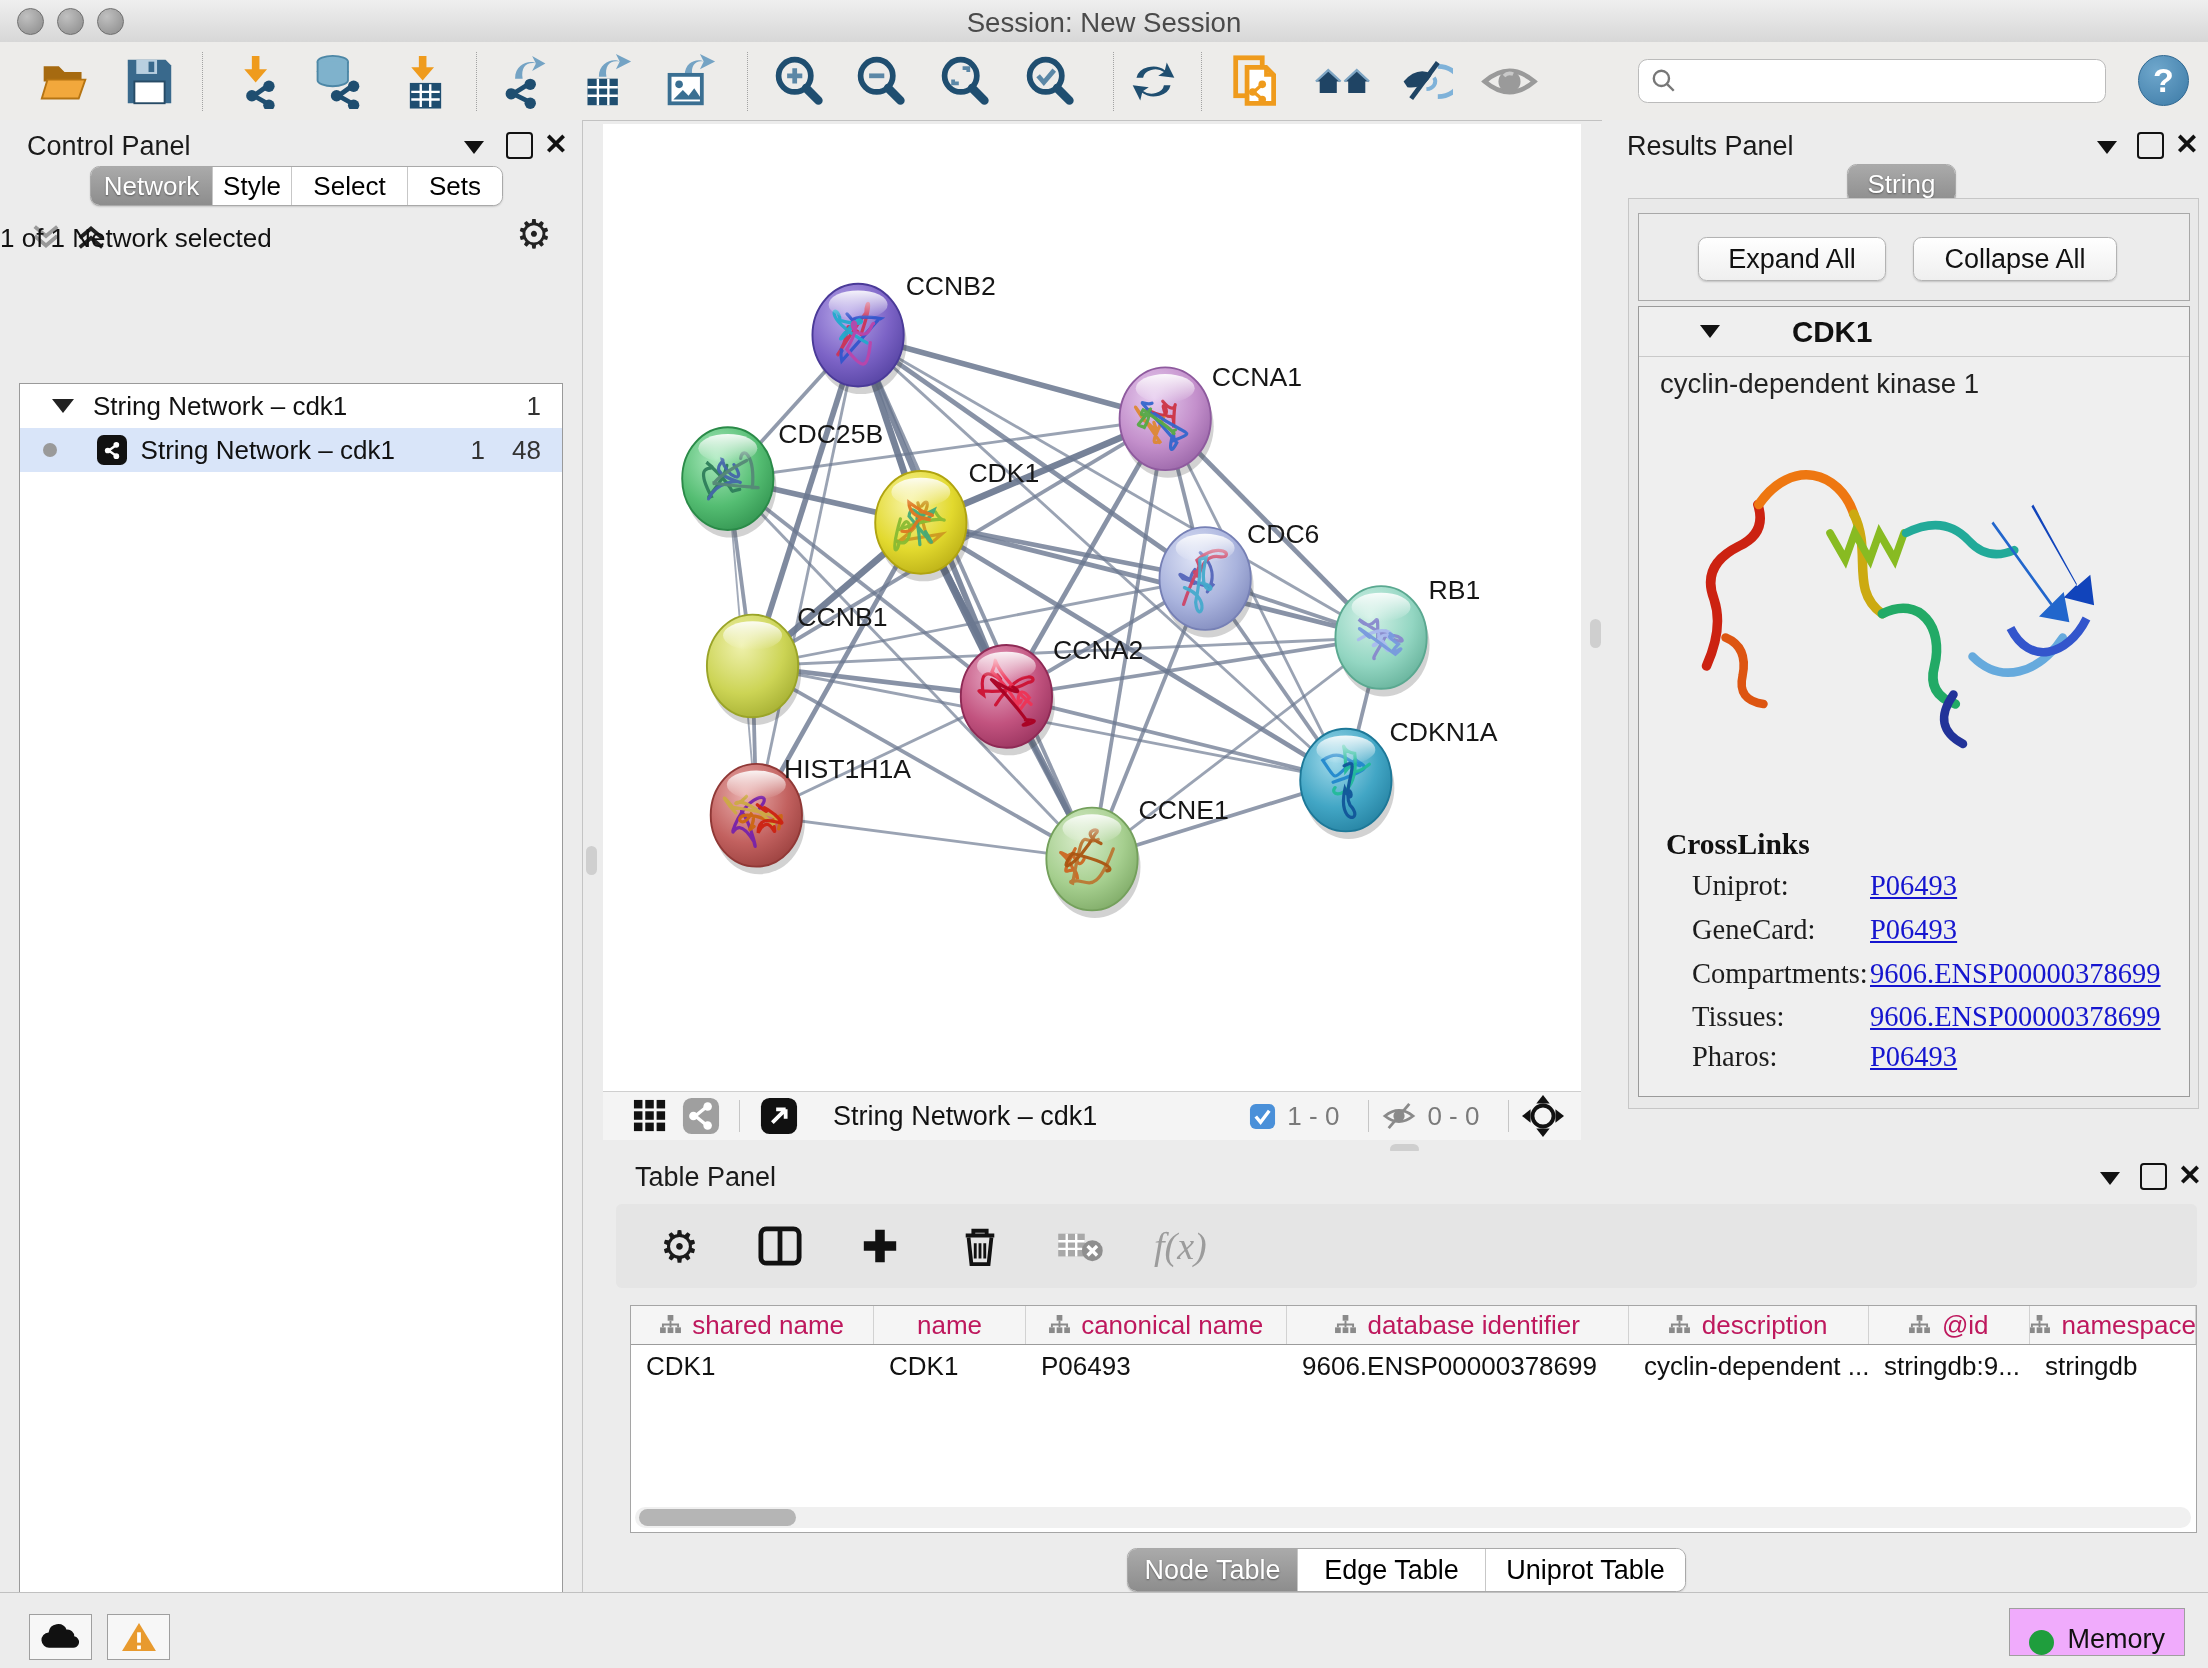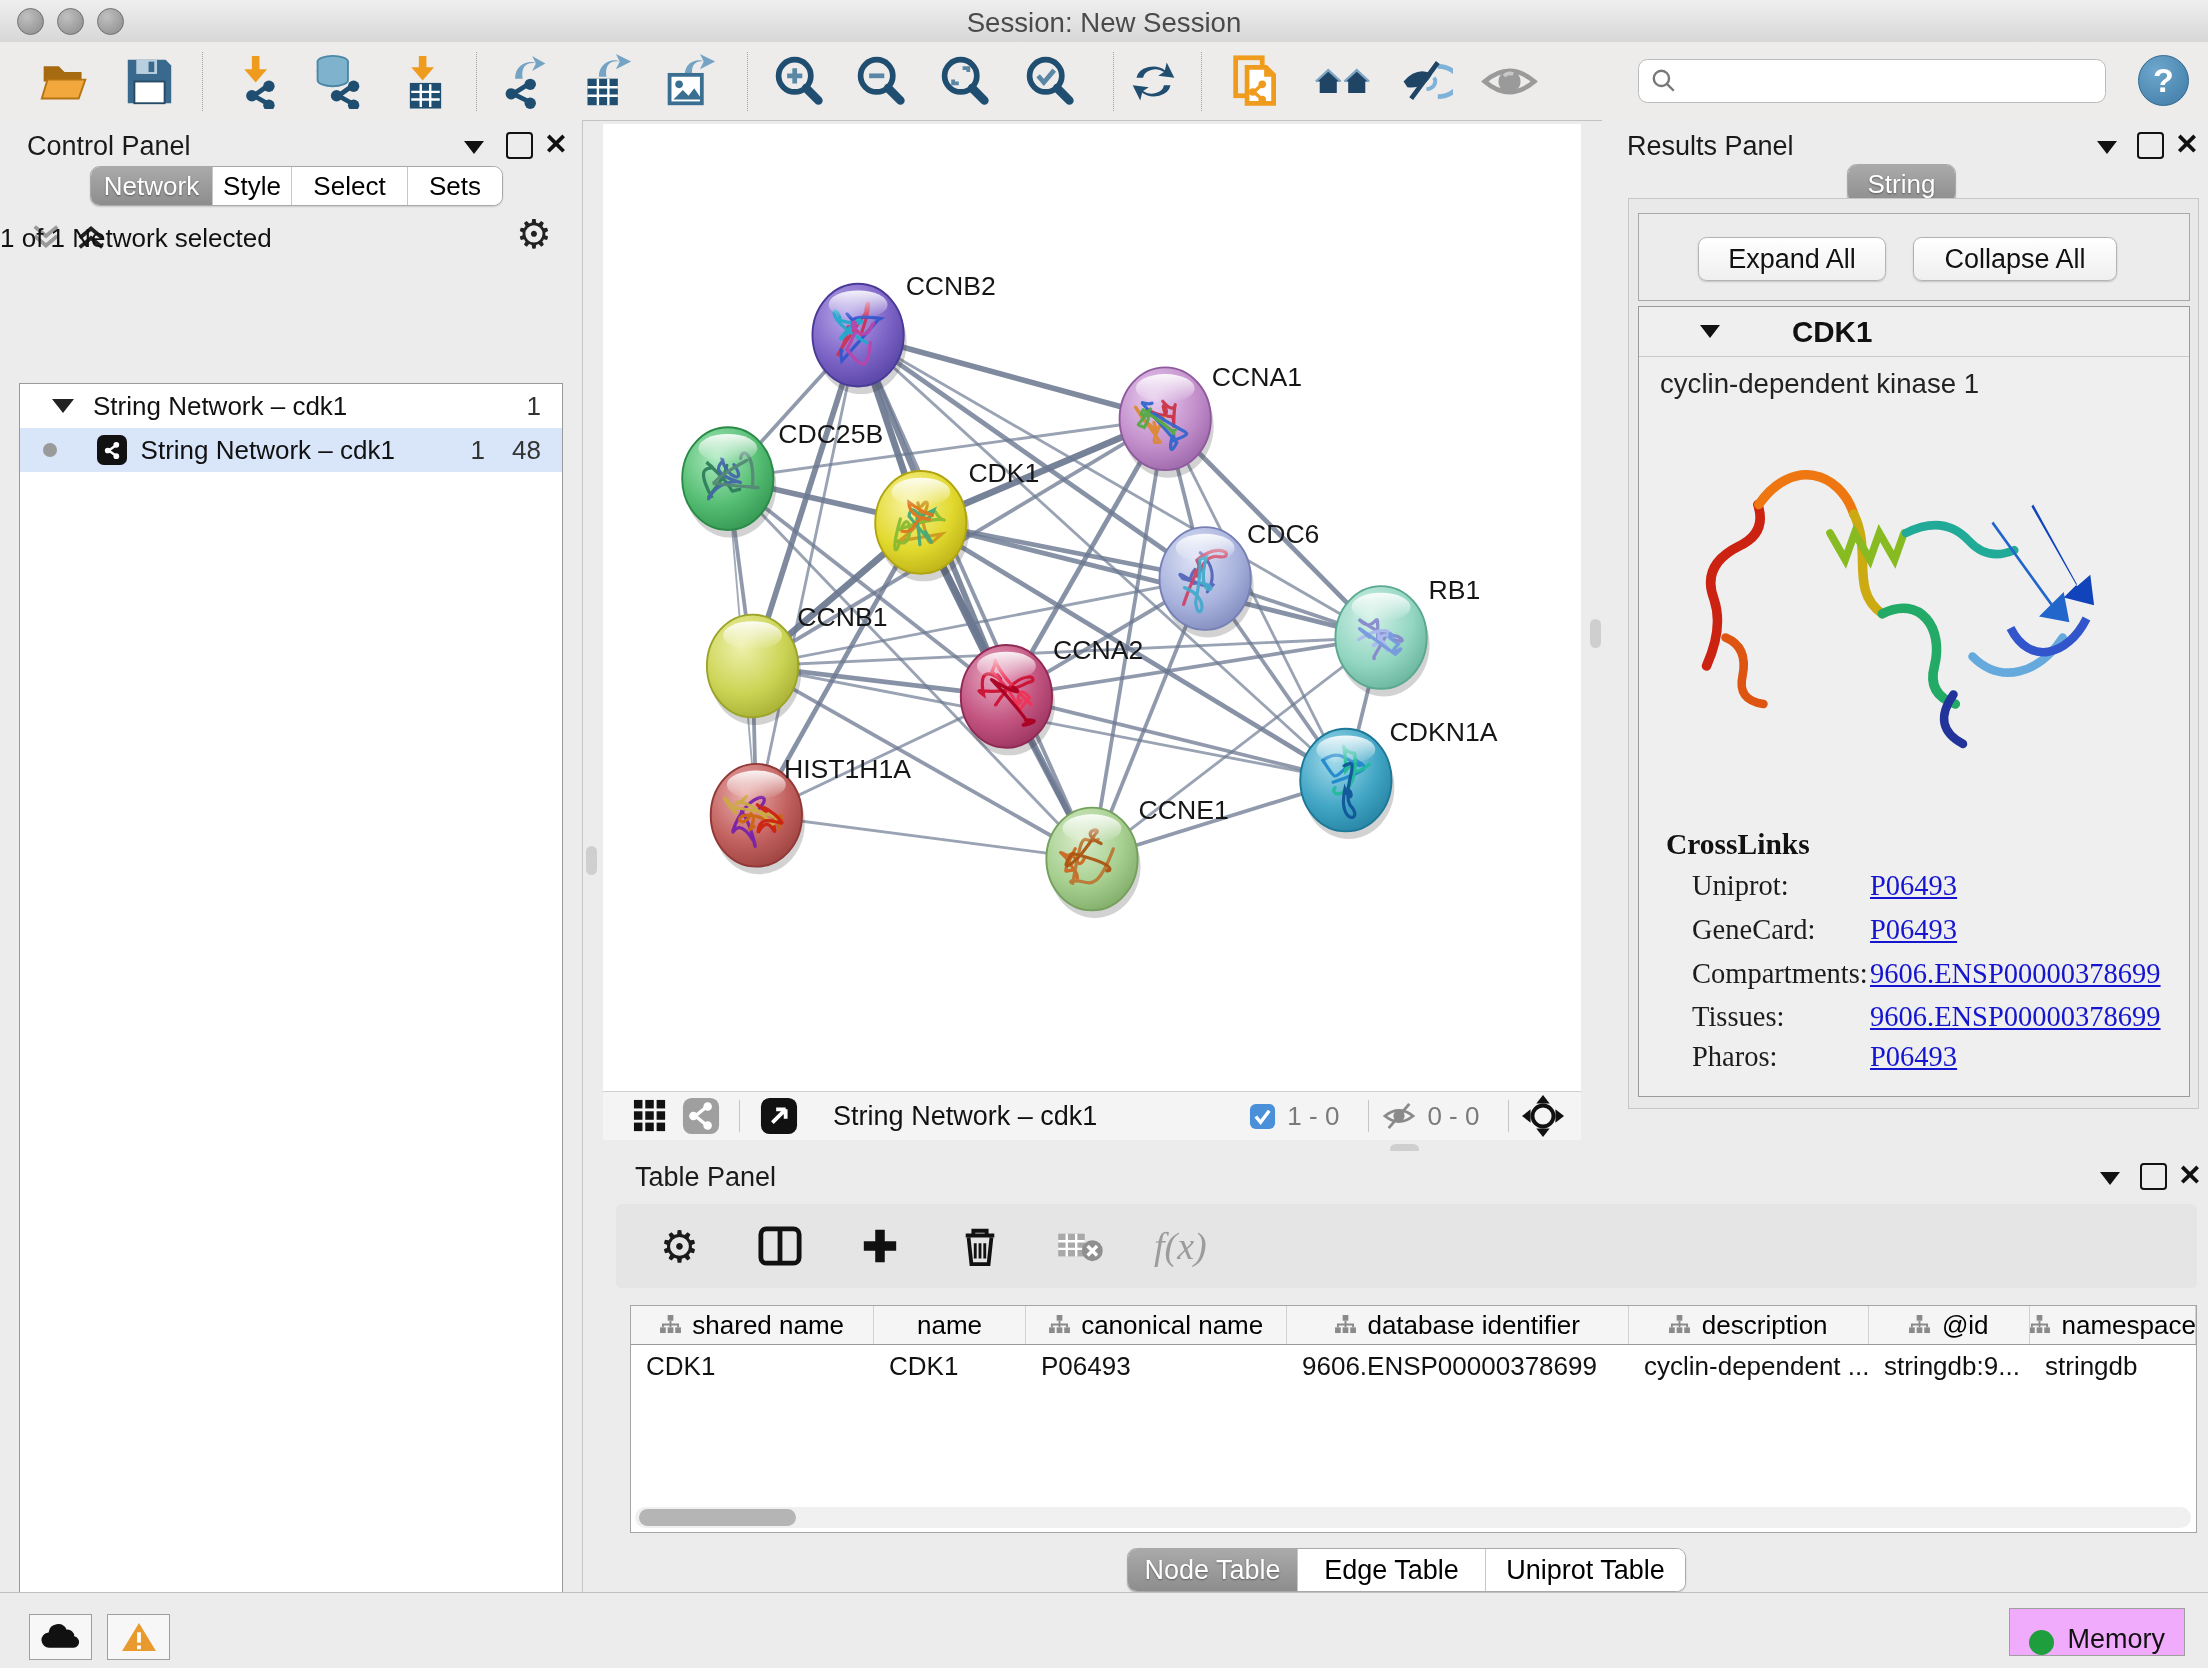--- a/index.html
+++ b/index.html
@@ -42,21 +42,21 @@
   .btn{background:linear-gradient(#ffffff,#efefef);border:1px solid #b3b3b3;border-radius:8.6px;font-size:27px;color:#111;display:flex;align-items:center;justify-content:center;box-shadow:0 1px 1.9px rgba(0,0,0,.18);cursor:pointer;}
   .rp-card{left:1638px;top:306px;width:552px;height:791px;background:#efefef;border:1px solid #9a9a9a;box-sizing:border-box;}
   .serif{font-family:Liberation Serif, serif;}
   .xlink{color:#1515cf;text-decoration:underline;cursor:pointer;}
   .xl-row{position:absolute;font-size:28.5px;color:#1c1c1c;}
   
   .tp-toolbar{left:616px;top:1204px;width:1581px;height:84px;background:#e5e5e5;border-radius:5.7px;display:flex;align-items:center;gap:49px;padding-left:38px;box-sizing:border-box;}
   .tp-ic{display:flex;align-items:center;justify-content:center;width:51px;height:51px;cursor:pointer;}
   .table{left:630px;top:1305px;width:1567px;height:228px;background:#fff;border:1px solid #a5a5a5;box-sizing:border-box;}
   .thead{display:flex;height:38px;background:#f5f5f5;border-bottom:1.9px solid #9b9b9b;}
-  .th{display:flex;align-items:center;justify-content:center;gap:11.4px;font-size:26px;color:#000000;border-right:1px solid #d2d2d2;box-sizing:border-box;overflow:hidden;white-space:nowrap;}
+  .th{display:flex;align-items:center;justify-content:center;gap:11.4px;font-size:26px;color:#be185d;border-right:1px solid #d2d2d2;box-sizing:border-box;overflow:hidden;white-space:nowrap;}
   .trowd{display:flex;height:42px;align-items:center;}
   .td{font-size:26px;color:#111;padding-left:15px;box-sizing:border-box;overflow:hidden;white-space:nowrap;}
   .hscroll{position:absolute;left:3.8px;bottom:3.8px;width:1556px;height:21px;background:#f0f0f0;border-radius:10.5px;}
   .hthumb{position:absolute;left:3.8px;top:1.9px;width:157px;height:17px;background:#b5b5b5;border-radius:8.6px;}
   
   .statusbar{left:0;top:1592px;width:2208px;height:76px;background:#ececec;border-top:1.9px solid #c0c0c0;}
   .stbtn{width:61px;height:44px;background:#f7f7f7;border:1.9px solid #9f9f9f;display:flex;align-items:center;justify-content:center;}
   .membtn{display:flex;align-items:flex-end;gap:13.3px;background:#f0abfc;border:1.9px solid #9f9f9f;padding:0 19px;height:46px;font-size:27px;color:#111;}
   .grn{width:25px;height:25px;border-radius:50%;background:#1f9e3d;}
   .netlabel{font-size:28px;fill:#161616;font-family:"Liberation Sans",sans-serif;}

